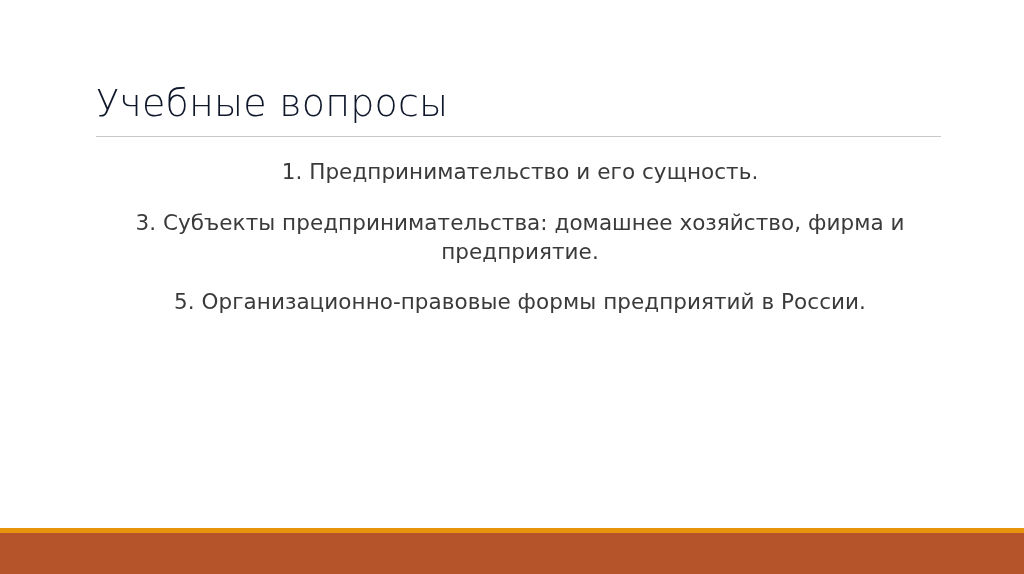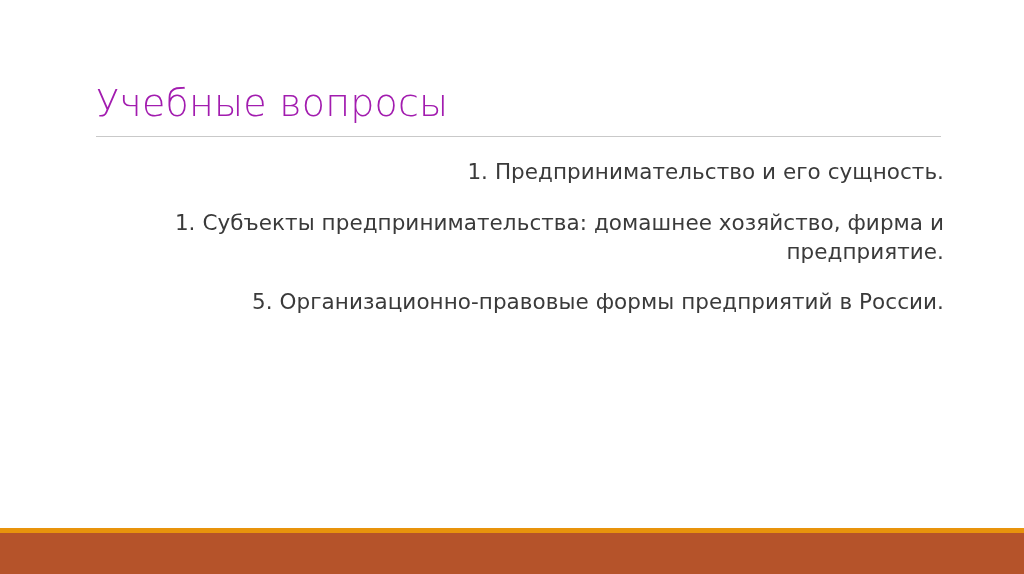--- a/index.html
+++ b/index.html
@@ -33,21 +33,21 @@
   }
 
   .slide-title {
     margin: 0;
     padding: 0 0 6px 0;
     font-family: "DejaVu Sans", "Liberation Sans", sans-serif;
     font-size: 38px;
     font-weight: 300;
     line-height: 1.22;
     letter-spacing: 0.2px;
-    color: #a21caf;
+    color: #0f172a;
     white-space: nowrap;
   }
 
   .title-rule {
     width: 845px;
     height: 1px;
     background: #c9c9c9;
     margin-top: 4px;
   }
 
@@ -63,21 +63,21 @@
   }
 
   .body-item {
     font-family: "DejaVu Sans", "Liberation Sans", sans-serif;
     font-size: 21.5px;
     font-weight: 400;
     line-height: 1.34;
     color: #3a3a3a;
     margin: 0 0 22px 0;
     padding: 0;
-    text-align: right;
+    text-align: center;
     letter-spacing: 0.05px;
   }
 
   .body-item:last-child {
     margin-bottom: 2px;
   }
 
   
   .footer-bands {
     position: absolute;
@@ -103,21 +103,21 @@
 
 <div class="slide">
 
   <div class="title-block">
     <h1 class="slide-title">Учебные вопросы</h1>
     <div class="title-rule"></div>
   </div>
 
   <ul class="body-list">
     <li class="body-item">1. Предпринимательство и его сущность.</li>
-    <li class="body-item">1. Субъекты предпринимательства: домашнее хозяйство, фирма и предприятие.</li>
+    <li class="body-item">3. Субъекты предпринимательства: домашнее хозяйство, фирма и предприятие.</li>
     <li class="body-item">5. Организационно-правовые формы предприятий в России.</li>
   </ul>
 
   <div class="footer-bands">
     <div class="band-accent"></div>
     <div class="band-main"></div>
   </div>
 
 </div>
 

